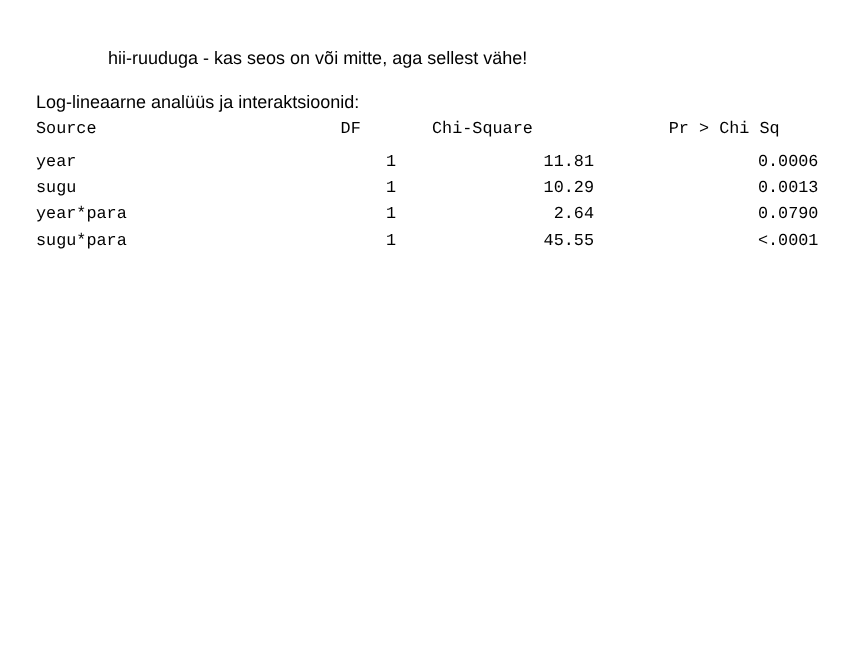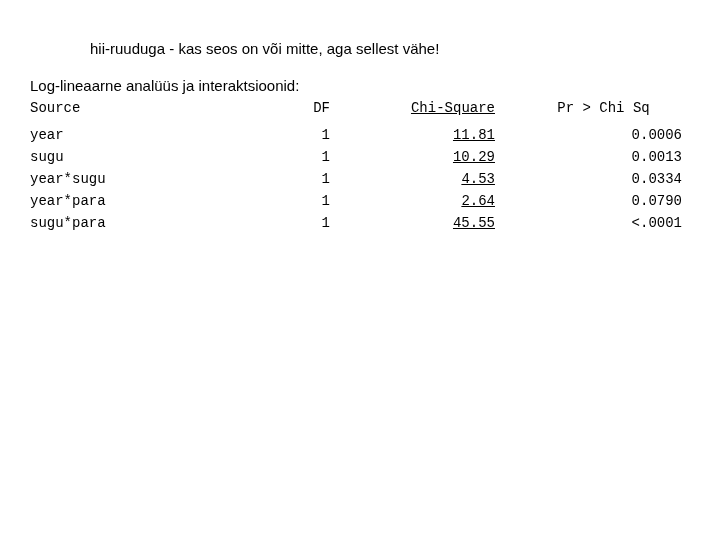--- a/index.html
+++ b/index.html
@@ -67,32 +67,31 @@
     .col-df {
       width: 60px;
       text-align: right;
       padding-right: 30px !important;
     }
 
     .col-chisq {
       width: 130px;
       text-align: right;
       padding-right: 30px !important;
-      text-decoration: underline;
     }
 
     .col-pr {
       width: 130px;
       text-align: right;
     }
 
     th.col-df,
     th.col-chisq,
     th.col-pr {
-      text-align: right;
+      text-align: left;
     }
 
     th.col-pr {
       text-align: center;
       white-space: nowrap;
     }
   </style>
 </head>
 <body>
 
@@ -119,26 +118,20 @@
           <td class="col-chisq">11.81</td>
           <td class="col-pr">0.0006</td>
         </tr>
         <tr>
           <td class="col-source">sugu</td>
           <td class="col-df">1</td>
           <td class="col-chisq">10.29</td>
           <td class="col-pr">0.0013</td>
         </tr>
         <tr>
-          <td class="col-source">year*sugu</td>
-          <td class="col-df">1</td>
-          <td class="col-chisq">4.53</td>
-          <td class="col-pr">0.0334</td>
-        </tr>
-        <tr>
           <td class="col-source">year*para</td>
           <td class="col-df">1</td>
           <td class="col-chisq">2.64</td>
           <td class="col-pr">0.0790</td>
         </tr>
         <tr>
           <td class="col-source">sugu*para</td>
           <td class="col-df">1</td>
           <td class="col-chisq">45.55</td>
           <td class="col-pr">&lt;.0001</td>

